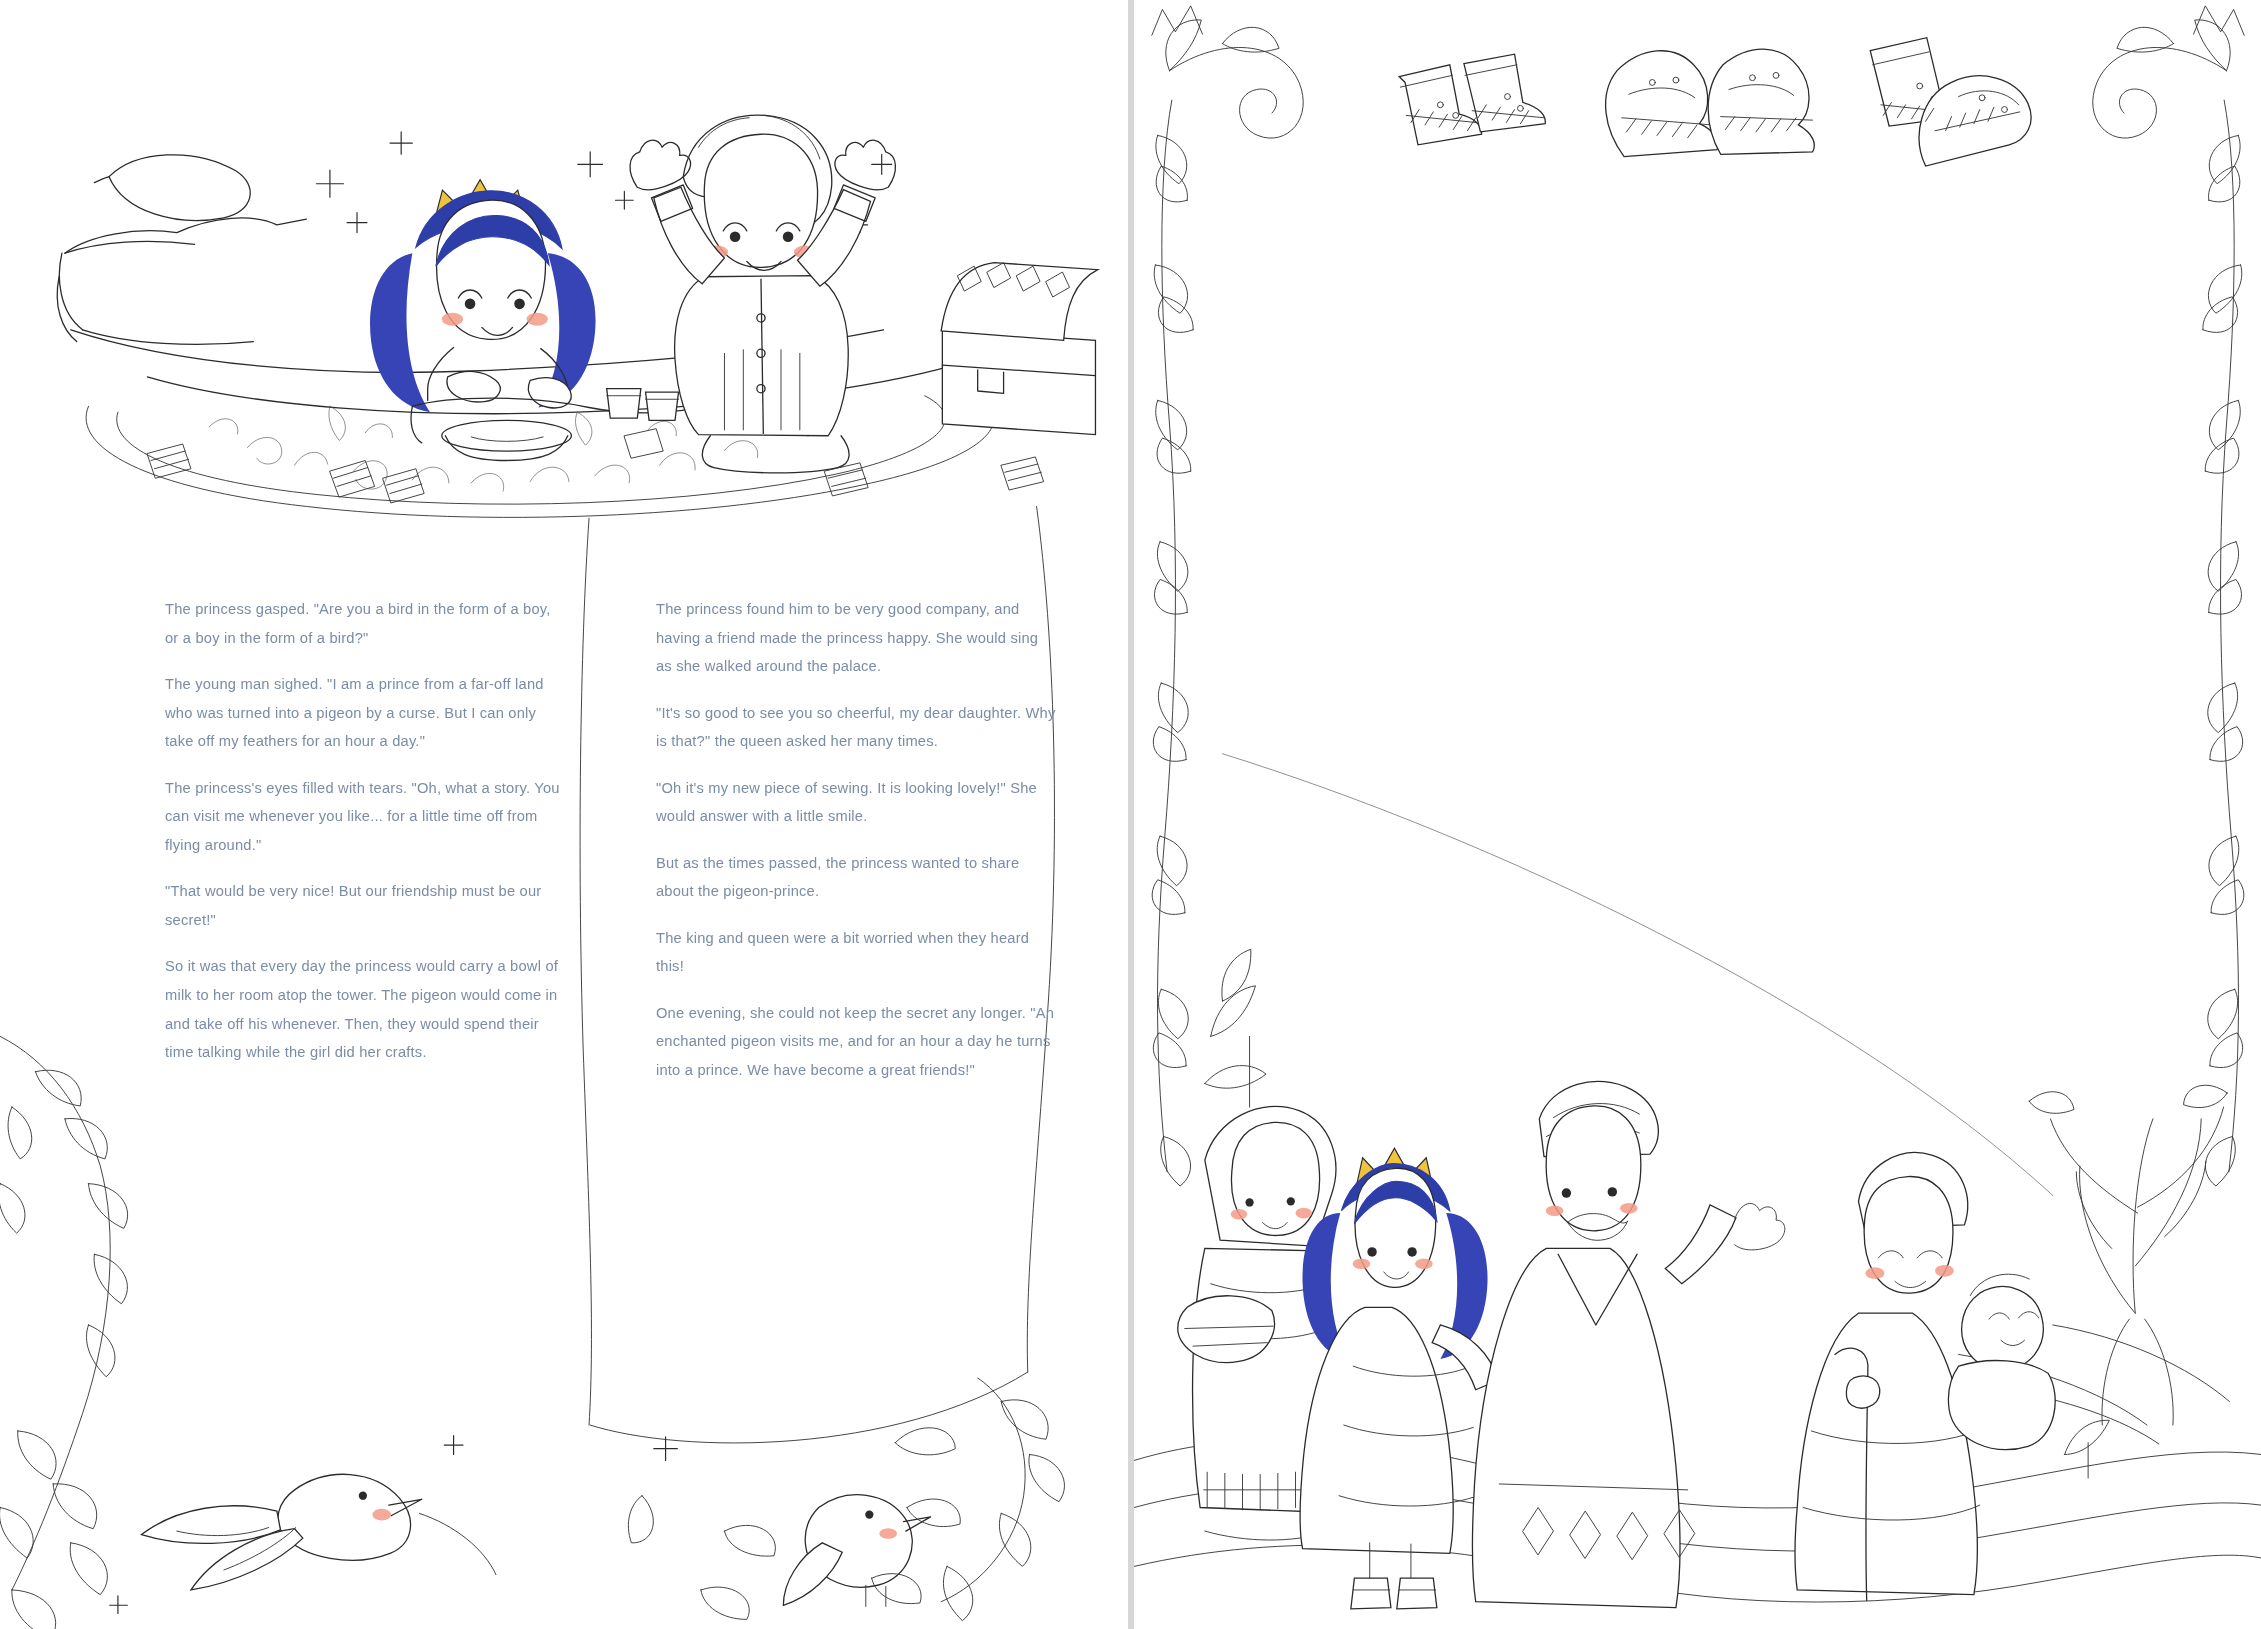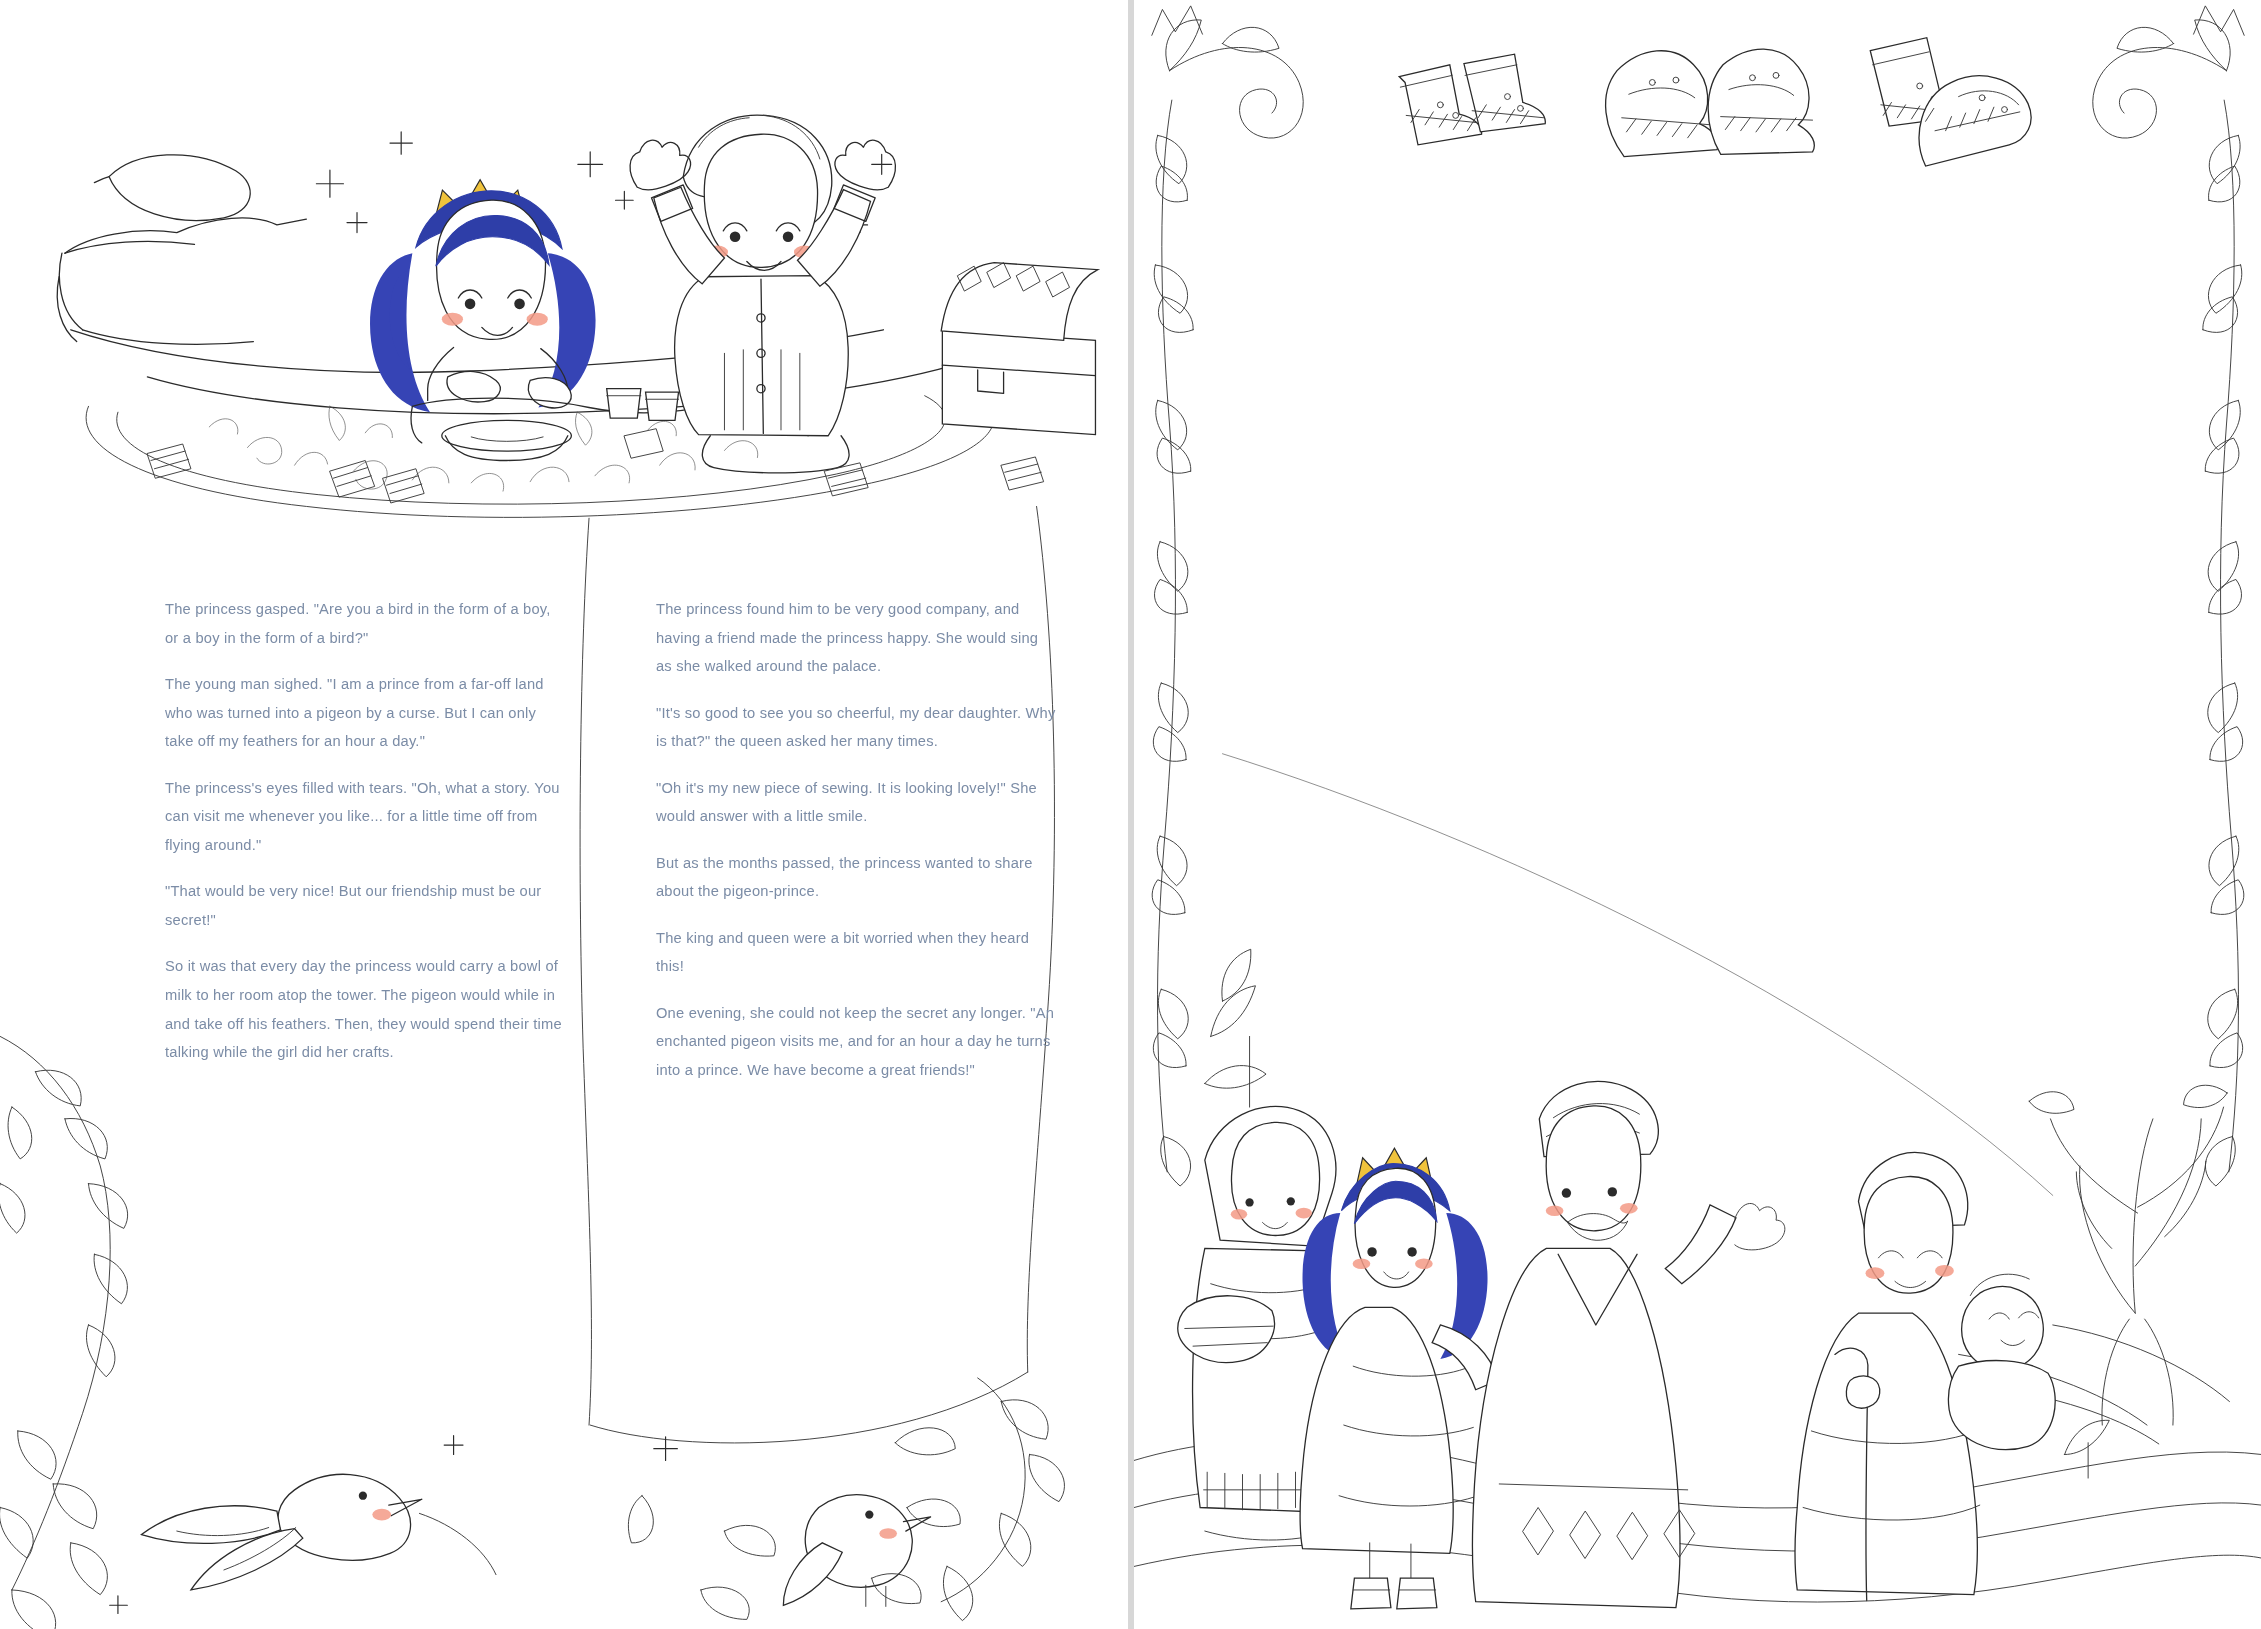--- a/index.html
+++ b/index.html
@@ -301,28 +301,28 @@
         <path class="sparkle" d="M770 2470 l 0 -32 M754 2454 l 32 0"></path>
         <path class="sparkle" d="M200 2740 l 0 -30 M186 2726 l 30 0"></path>
       </g>
     </svg>
 
     <div class="col l-col1">
       <p>The princess gasped. "Are you a bird in the form of a boy, or a boy in the form of a bird?"</p>
       <p>The young man sighed. "I am a prince from a far-off land who was turned into a pigeon by a curse. But I can only take off my feathers for an hour a day."</p>
       <p>The princess's eyes filled with tears. "Oh, what a story. You can visit me whenever you like... for a little time off from flying around."</p>
       <p>"That would be very nice! But our friendship must be our secret!"</p>
-      <p>So it was that every day the princess would carry a bowl of milk to her room atop the tower. The pigeon would while in and take off his feathers. Then, they would spend their time talking while the girl did her crafts.</p>
+      <p>So it was that every day the princess would carry a bowl of milk to her room atop the tower. The pigeon would come in and take off his whenever. Then, they would spend their time talking while the girl did her crafts.</p>
     </div>
 
     <div class="col l-col2">
       <p>The princess found him to be very good company, and having a friend made the princess happy. She would sing as she walked around the palace.</p>
       <p>"It's so good to see you so cheerful, my dear daughter. Why is that?" the queen asked her many times.</p>
       <p>"Oh it's my new piece of sewing. It is looking lovely!" She would answer with a little smile.</p>
-      <p>But as the months passed, the princess wanted to share about the pigeon-prince.</p>
+      <p>But as the times passed, the princess wanted to share about the pigeon-prince.</p>
       <p>The king and queen were a bit worried when they heard this!</p>
       <p>One evening, she could not keep the secret any longer. "An enchanted pigeon visits me, and for an hour a day he turns into a prince. We have become a great friends!"</p>
     </div>
   </div>
 
   <div class="spine"></div>
 
   <div class="page page-right">
 
     <svg class="art" viewBox="0 0 1915 2768">

